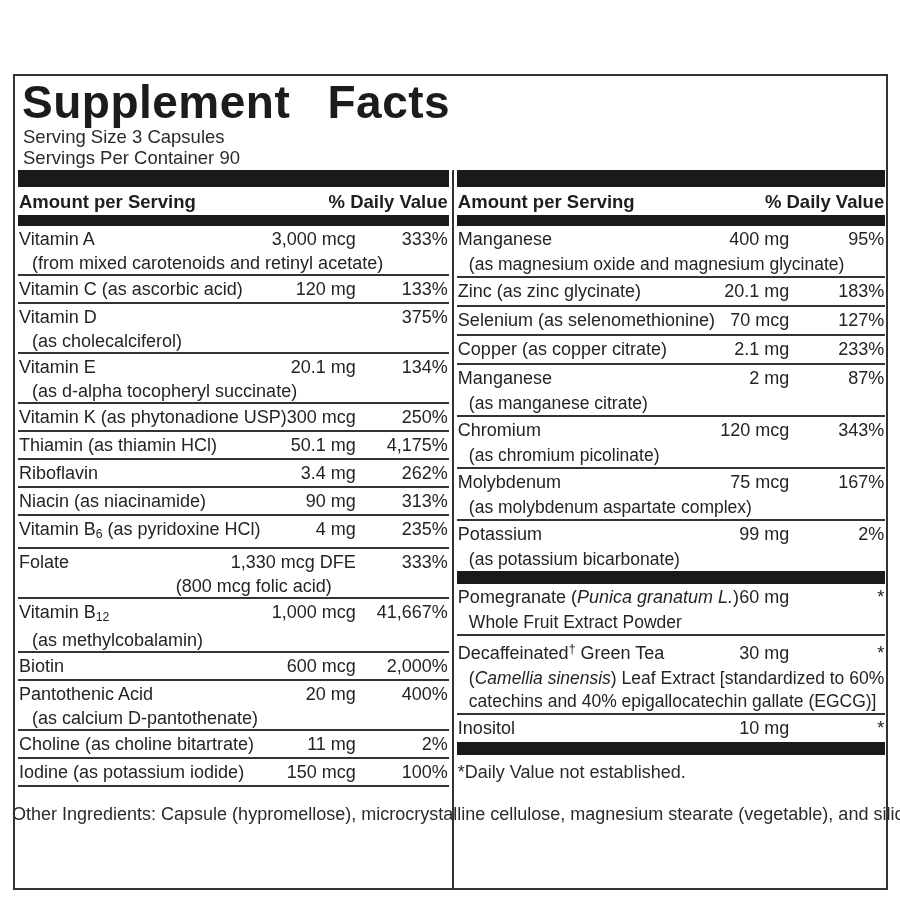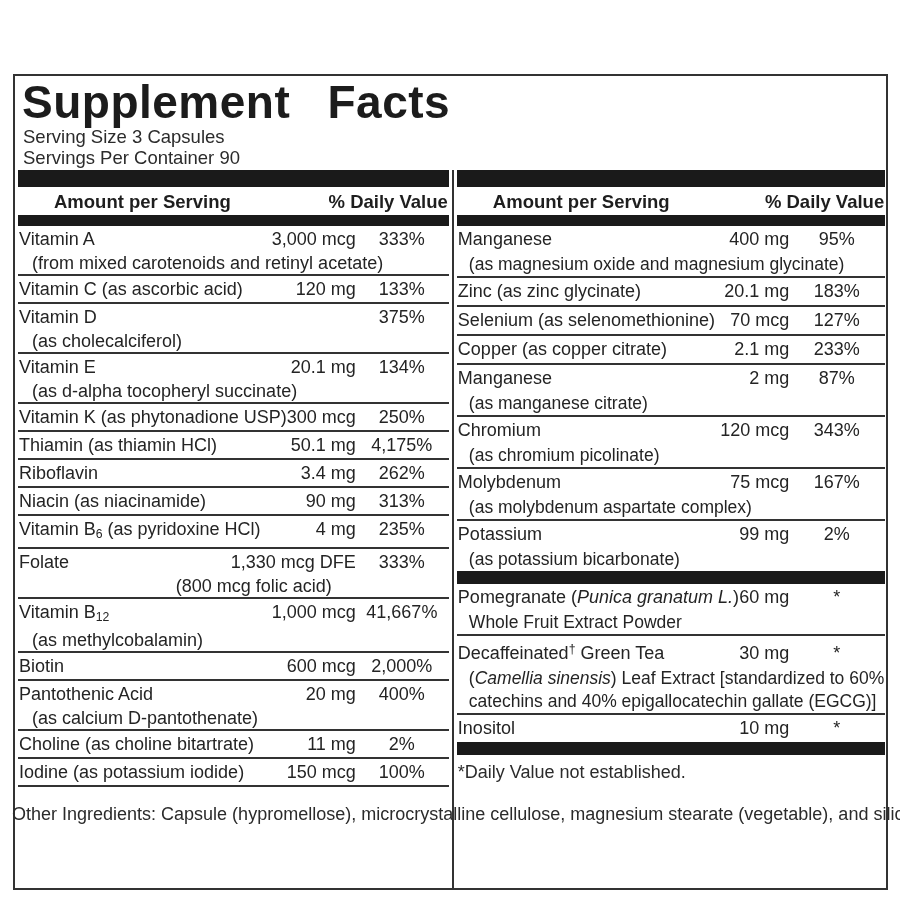--- a/index.html
+++ b/index.html
@@ -52,34 +52,33 @@
 
   .thead {
     display:flex;
     justify-content:space-between;
     font-weight:bold;
     font-size:18.5px;
     line-height:25px;
     padding:2px 1px 1px;
     color:#1e1e1e;
     white-space:nowrap;
-    margin-left:35px;
   }
 
   .row { border-bottom:2px solid #333333; padding:0 1px; }
   .line1 {
     display:flex;
     align-items:baseline;
     font-size:18px;
     line-height:26px;
     white-space:nowrap;
   }
   .name { flex:1 1 auto; }
   .amt  { flex:0 0 auto; text-align:right; }
-  .dv   { flex:0 0 92px; text-align:center; }
+  .dv   { flex:0 0 92px; text-align:right; }
   .subline {
     font-size:18px;
     line-height:22px;
     padding-left:13px;
     white-space:nowrap;
   }
   .subline.right { text-align:right; padding-left:0; padding-right:116px; }
 
   .col-right .line1   { line-height:27px; }
   .col-right .subline { line-height:23px; font-size:17.5px; padding-left:11px; }

